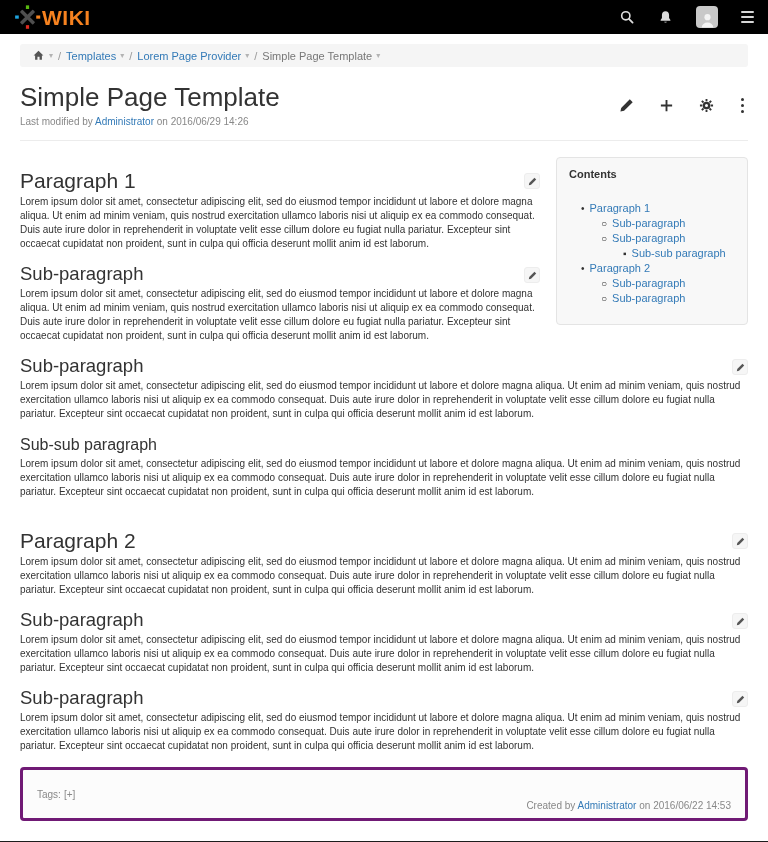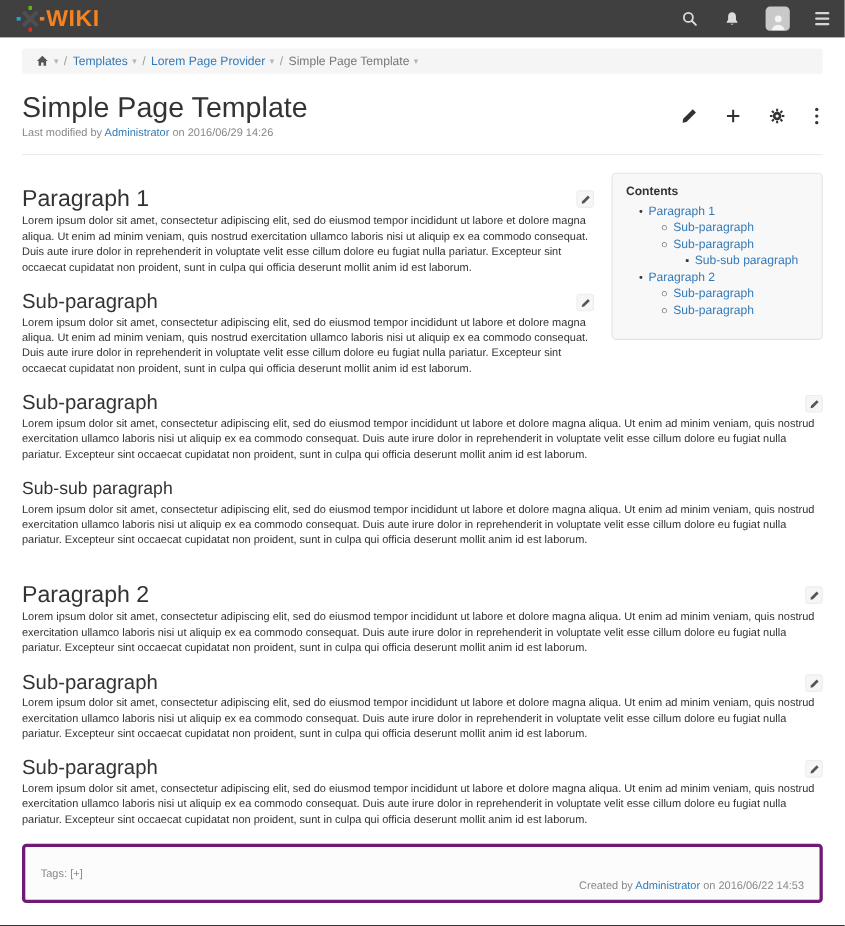--- a/index.html
+++ b/index.html
@@ -1,21 +1,21 @@
 <!DOCTYPE html>
 <html><head>
 <meta charset="utf-8">
 <style>
   html,body{margin:0;padding:0;}
   body{
     width:768px;height:842px;overflow:hidden;background:#fff;
     font-family:"Liberation Sans","DejaVu Sans",sans-serif;color:#333;
   }
   
-  .topbar{height:34px;background:#404040;display:flex;align-items:center;padding:0 14px;box-sizing:border-box;}
+  .topbar{height:34px;background:#000000;display:flex;align-items:center;padding:0 14px;box-sizing:border-box;}
   .logo{display:flex;align-items:center;gap:1px;cursor:pointer;}
   .logo-wiki{color:#f6821f;font-weight:bold;font-size:21px;letter-spacing:.5px;line-height:1;}
   .topbar-right{margin-left:auto;display:flex;align-items:center;gap:23px;}
   .tb-icon{display:flex;align-items:center;justify-content:center;cursor:pointer;}
   .avatar{width:22px;height:22px;background:#c9c9c9;border-radius:4px;display:flex;align-items:flex-end;justify-content:center;overflow:hidden;}
   .burger{display:flex;flex-direction:column;gap:3px;}
   .burger span{display:block;width:13px;height:2px;background:#d6d6d6;border-radius:1px;}
   
   .crumb-wrap{padding:10px 20px 0;}
   .breadcrumb{background:#f5f5f5;border-radius:3px;padding:5px 12px;font-size:11px;color:#999;display:flex;align-items:center;}
@@ -32,21 +32,21 @@
   .modified a{color:#337ab7;text-decoration:none;cursor:pointer;}
   .actions{position:absolute;right:22px;top:16px;display:flex;gap:25px;align-items:center;}
   .action-btn{cursor:pointer;display:flex;align-items:center;justify-content:center;}
   .kebab{display:flex;flex-direction:column;gap:2.5px;padding:0 2px;}
   .kebab i{width:3.2px;height:3.2px;background:#333;border-radius:50%;}
   .title-rule{margin:13px 20px 0;border:none;border-top:1px solid #ececec;}
   
   .content{padding:16px 20px 0;font-size:10px;color:#333;}
   .toc{float:right;width:192px;box-sizing:border-box;background:#f8f8f8;border:1px solid #e4e4e4;border-radius:4px;
        padding:10px 12px 18px;margin:0 0 12px 16px;font-size:11px;}
-  .toc-title{font-weight:bold;font-size:11px;color:#333;margin:0 0 5px;}
+  .toc-title{font-weight:bold;font-size:11px;color:#333;margin:0 0 21px;}
   .toc ul{list-style:none;margin:0;padding:0;}
   .toc li{line-height:14px;white-space:nowrap;}
   .toc li a{color:#337ab7;text-decoration:none;cursor:pointer;}
   .toc li.lvl1{padding-left:12px;}
   .toc li.lvl2{padding-left:32px;}
   .toc li.lvl3{padding-left:54px;}
   .toc li .blt{color:#333;margin-right:5px;font-size:10px;}
   .section h2,.section h3,.section h4{font-weight:400;color:#333;}
   .section h2{font-size:21px;line-height:24px;margin:30px 0 0;}
   .section h3{font-size:18.5px;line-height:22px;margin:12px 0 0;}

